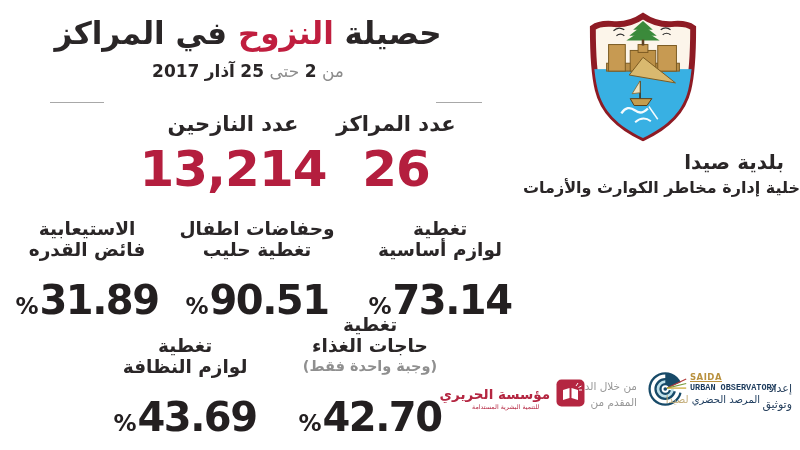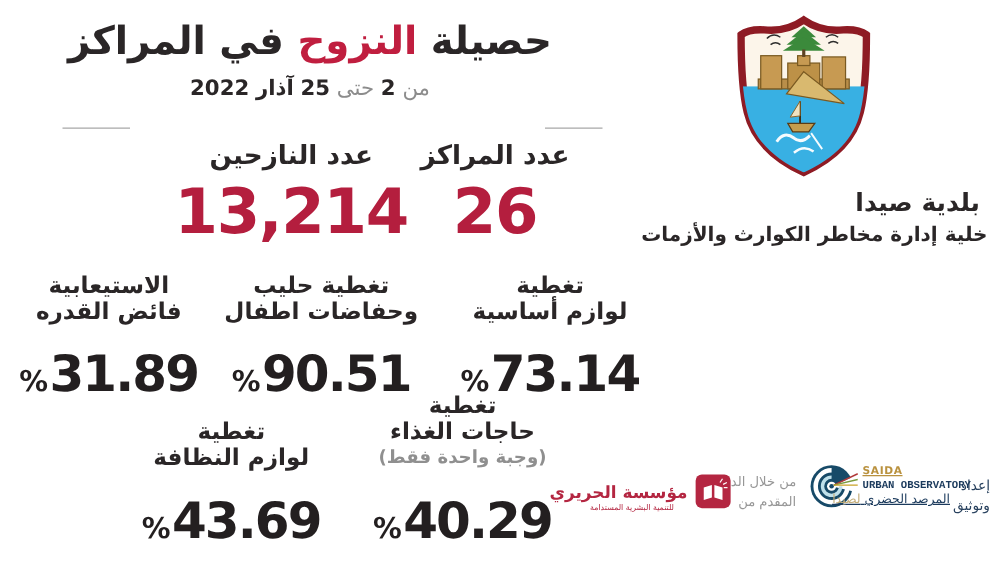--- a/index.html
+++ b/index.html
@@ -38,28 +38,28 @@
   .c4{left:290px;width:160px;}
   .c5{left:105px;width:160px;}
   .c5 .cl:first-child{margin-top:21px;}
   .cl{font-size:18.5px;font-weight:bold;line-height:21px;color:#2a2627;}
   .cnote{font-size:14.5px;font-weight:bold;line-height:21px;color:#8f8f8f;}
   .cv{margin-top:20px;font-size:40px;font-weight:bold;color:#231f20;letter-spacing:-1.5px;line-height:1;direction:ltr;}
   .cv .pct{font-size:23px;font-weight:bold;letter-spacing:0;margin-right:1px;}
   
   .crest{position:absolute;left:584px;top:12px;}
   .muni-name{position:absolute;top:150px;right:16px;font-size:20px;font-weight:bold;white-space:nowrap;}
-  .muni-unit{position:absolute;top:178px;right:10px;font-size:16px;font-weight:bold;white-space:nowrap;}
+  .muni-unit{position:absolute;top:178px;right:0;font-size:16px;font-weight:bold;white-space:nowrap;}
   
   .credit{position:absolute;top:381px;right:8px;text-align:right;font-size:11px;color:#28415e;line-height:1.45;}
   .obs-logo{position:absolute;left:648px;top:369px;}
   .obs-text{position:absolute;left:690px;top:372px;width:70px;line-height:1.25;}
   .obs-en1{font-size:8.5px;font-weight:bold;color:#b9913e;letter-spacing:.5px;text-decoration:underline;}
   .obs-en2{font-size:8.5px;font-weight:bold;color:#1b3a5c;white-space:nowrap;font-family:Liberation Mono, monospace;}
-  .obs-ar{font-size:10px;color:#1b3a5c;white-space:nowrap;margin-top:1px;text-decoration:underline;}
+  .obs-ar{font-size:10px;color:#1b3a5c;white-space:nowrap;margin-top:1px;}
   .obs-ar .suffix{color:#c4ad79;}
   .support{position:absolute;top:379px;right:163px;text-align:right;font-size:10.5px;color:#979797;line-height:1.5;}
   .hariri-icon{position:absolute;left:556px;top:378px;}
   .hariri-text{position:absolute;left:472px;top:386px;width:78px;text-align:left;}
   .hariri-name{font-size:13.5px;font-weight:bold;color:#b42641;white-space:nowrap;}
   .hariri-tagline{font-size:6.3px;color:#b42641;white-space:nowrap;margin-top:1px;}
 </style>
 </head>
 <body>
 
@@ -70,21 +70,21 @@
     <span class="hl">النزوح</span>
     <span>في المراكز</span>
   </div>
 
   <div class="subtitle" dir="rtl">
     <span class="g">من</span>
     <span class="d">2</span>
     <span class="g">حتى</span>
     <span class="d">25</span>
     <span class="d">آذار</span>
-    <span class="d">2022</span>
+    <span class="d">2017</span>
   </div>
 
   <div class="divider left"></div>
   <div class="divider right"></div>
 
   <div class="pstat pstat-centers">
     <div class="pstat-label" dir="rtl">عدد المراكز</div>
     <div class="pstat-value">26</div>
   </div>
 
@@ -93,36 +93,36 @@
     <div class="pstat-value">13,214</div>
   </div>
 
   <div class="cstat row1 c1">
     <div class="cl" dir="rtl">تغطية</div>
     <div class="cl" dir="rtl">لوازم أساسية</div>
     <div class="cv"><span class="pct">%</span><span>73.14</span></div>
   </div>
 
   <div class="cstat row1 c2">
+    <div class="cl" dir="rtl">وحفاضات اطفال</div>
     <div class="cl" dir="rtl">تغطية حليب</div>
-    <div class="cl" dir="rtl">وحفاضات اطفال</div>
     <div class="cv"><span class="pct">%</span><span>90.51</span></div>
   </div>
 
   <div class="cstat row1 c3">
     <div class="cl" dir="rtl">الاستيعابية</div>
     <div class="cl" dir="rtl">فائض القدره</div>
     <div class="cv"><span class="pct">%</span><span>31.89</span></div>
   </div>
 
   <div class="cstat row2 c4">
     <div class="cl" dir="rtl">تغطية</div>
     <div class="cl" dir="rtl">حاجات الغذاء</div>
     <div class="cnote" dir="rtl">(وجبة واحدة فقط)</div>
-    <div class="cv"><span class="pct">%</span><span>40.29</span></div>
+    <div class="cv"><span class="pct">%</span><span>42.70</span></div>
   </div>
 
   <div class="cstat row2 c5">
     <div class="cl" dir="rtl">تغطية</div>
     <div class="cl" dir="rtl">لوازم النظافة</div>
     <div class="cv"><span class="pct">%</span><span>43.69</span></div>
   </div>
 
   <div class="crest">
     <svg width="118" height="130" viewBox="0 0 120 132">

